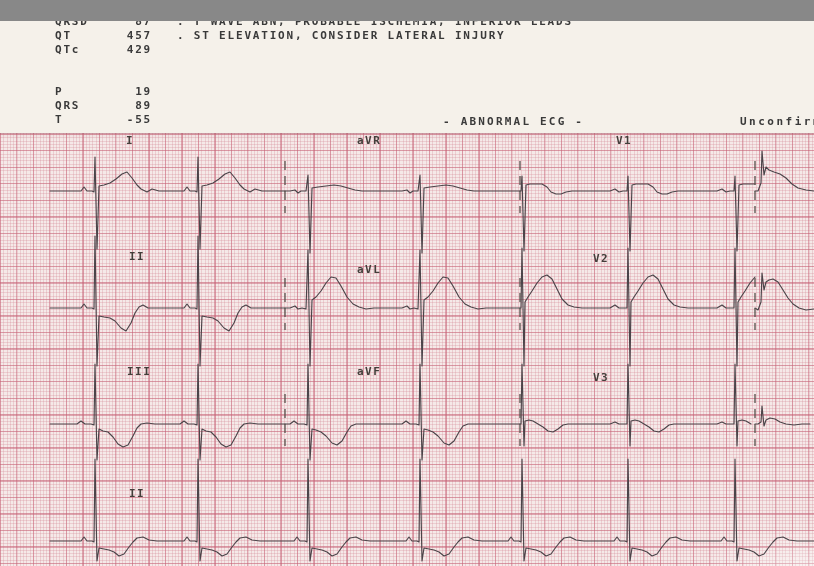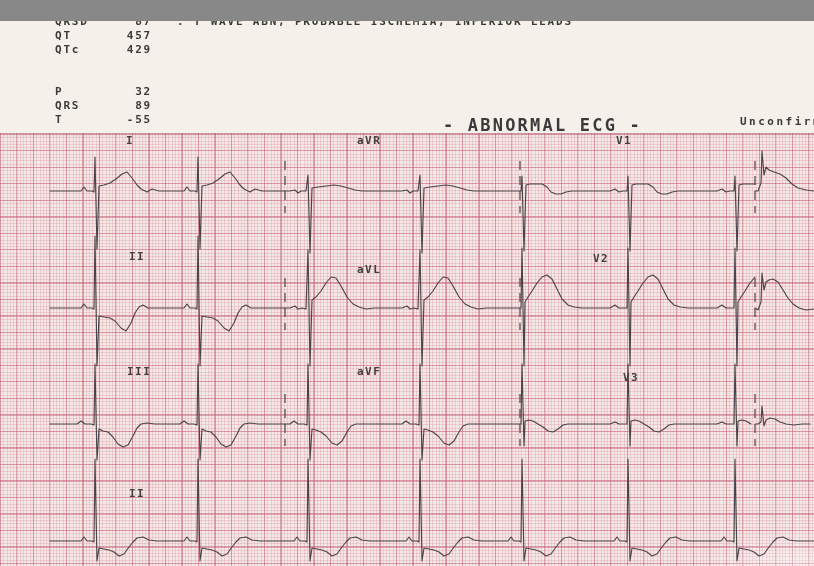--- a/index.html
+++ b/index.html
@@ -9,21 +9,21 @@
     font-family:"DejaVu Sans Mono","Liberation Mono",monospace;
     color:var(--text,#3a3a3a);
     margin-top:21px;
   }
   
   .header{position:absolute;left:0;top:0;width:814px;height:112px;z-index:2;}
   .hline{position:absolute;left:0;width:814px;height:13px;font-size:11px;font-weight:700;letter-spacing:1.8px;white-space:nowrap;}
   .mlabel{position:absolute;left:55px;}
   .mvalue{position:absolute;left:88px;width:64px;text-align:right;}
   .stmt{position:absolute;left:177px;white-space:pre;}
-  .interp{position:absolute;left:443px;top:94px;font-size:17px;font-weight:700;letter-spacing:2.2px;}
+  .interp{position:absolute;left:443px;top:94px;font-size:11px;font-weight:700;letter-spacing:2.2px;}
   .unconf{position:absolute;left:740px;top:94px;font-size:11px;font-weight:700;letter-spacing:2.5px;white-space:nowrap;}
   
   .paper{
     position:absolute;left:0;top:112px;width:814px;height:454px;z-index:1;
     background-color:var(--paper,#f5e9e8);
     background-image:
       repeating-linear-gradient(to right, var(--grid-major) 0 1px, transparent 1px 16.5px),
       repeating-linear-gradient(to bottom, var(--grid-major) 0 1px, transparent 1px 16.5px),
       repeating-linear-gradient(to right, var(--grid-minor) 0 1px, transparent 1px 3.3px),
       repeating-linear-gradient(to bottom, var(--grid-minor) 0 1px, transparent 1px 3.3px);
@@ -55,32 +55,33 @@
 
     <div class="hline" style="top:-6px">
       <span class="mlabel">QRSD</span>
       <span class="mvalue">87</span>
       <span class="stmt">. T WAVE ABN, PROBABLE ISCHEMIA, INFERIOR LEADS</span>
     </div>
 
     <div class="hline" style="top:8px">
       <span class="mlabel">QT</span>
       <span class="mvalue">457</span>
+      <span class="stmt">. ST ELEVATION, CONSIDER LATERAL INJURY</span>
     </div>
 
     <div class="hline" style="top:22px">
       <span class="mlabel">QTc</span>
       <span class="mvalue">429</span>
       <span class="stmt"></span>
     </div>
 
 
     <div class="hline" style="top:64px">
       <span class="mlabel">P</span>
-      <span class="mvalue">32</span>
+      <span class="mvalue">19</span>
     </div>
 
     <div class="hline" style="top:78px">
       <span class="mlabel">QRS</span>
       <span class="mvalue">89</span>
     </div>
 
     <div class="hline" style="top:92px">
       <span class="mlabel">T</span>
       <span class="mvalue">-55</span>
@@ -119,15 +120,15 @@
       <polyline points="50,520 77,520 81,520 84,516 87,520 92,520 94,521 95,438 97,540 99,527 104,528 109,529 114,531 119,535 124,533 129,526 133,521 137,517 143,516 149,519 157,520 165,520 180,520 184,520 187,516 190,520 195,520 197,521 198,438 200,540 202,527 207,528 212,529 217,531 222,535 227,533 232,526 236,521 240,517 246,516 252,519 260,520 268,520 290,520 294,520 297,516 300,520 305,520 307,521 308,438 310,540 312,527 317,528 322,529 327,531 332,535 337,533 342,526 346,521 350,517 356,516 362,519 370,520 378,520 402,520 406,520 409,516 412,520 417,520 419,521 420,438 422,540 424,527 429,528 434,529 439,531 444,535 449,533 454,526 458,521 462,517 468,516 474,519 482,520 490,520 504,520 508,520 511,516 514,520 519,520 521,521 522,438 524,540 526,527 531,528 536,529 541,531 546,535 551,533 556,526 560,521 564,517 570,516 576,519 584,520 592,520 610,520 614,520 617,516 620,520 625,520 627,521 628,438 630,540 632,527 637,528 642,529 647,531 652,535 657,533 662,526 666,521 670,517 676,516 682,519 690,520 698,520 717,520 721,520 724,516 727,520 732,520 734,521 735,438 737,540 739,527 744,528 749,529 754,531 759,535 764,533 769,526 773,521 777,517 783,516 789,519 797,520 805,520 814,520" class="trace"></polyline>
     </svg>
 <div class="lead-label" style="left: 126px; top: 113px;">I</div>
     <div class="lead-label" style="left: 357px; top: 113px;">aVR</div>
     <div class="lead-label" style="left: 593px; top: 113px; padding-left: 23px;">V1</div>
     <div class="lead-label" style="left: 129px; top: 229px;">II</div>
     <div class="lead-label" style="left: 357px; top: 242px;">aVL</div>
     <div class="lead-label" style="left: 593px; top: 231px;">V2</div>
     <div class="lead-label" style="left: 127px; top: 344px;">III</div>
     <div class="lead-label" style="left: 357px; top: 344px;">aVF</div>
-    <div class="lead-label" style="left: 575px; top: 350px; padding-left: 48px;">V3</div>
+    <div class="lead-label" style="left: 593px; top: 350px;">V3</div>
     <div class="lead-label" style="left: 129px; top: 466px;">II</div>
   </div>
 
 </body></html>

